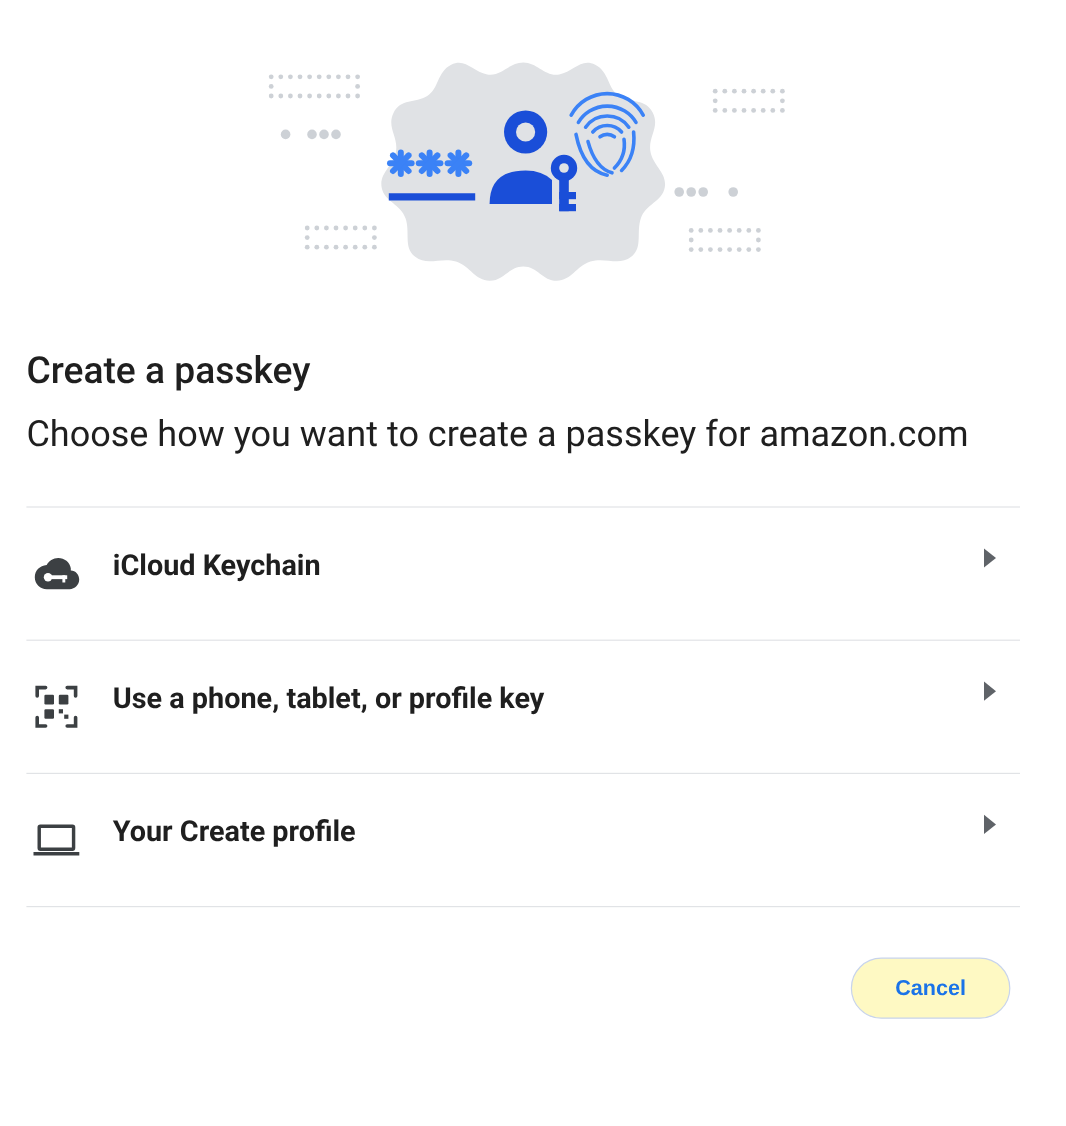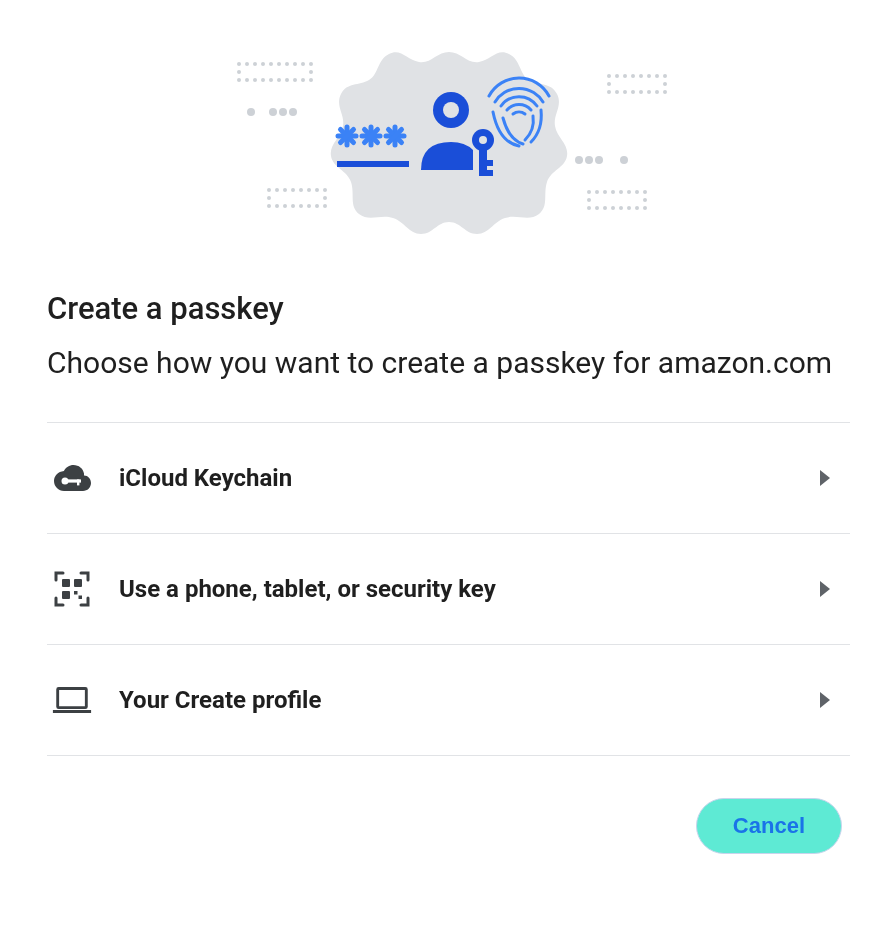--- a/index.html
+++ b/index.html
@@ -8,21 +8,21 @@
       box-sizing: border-box;
     }
     body {
       font-family: -apple-system, BlinkMacSystemFont, "Segoe UI", Roboto, Helvetica, Arial, sans-serif;
       background: #fff;
       width: 888px;
       height: 938px;
       padding: 0;
     }
     .container {
-      padding: 30px 38px 30px 47px;
+      padding: 30px 38px 30px 22px;
     }
     .illustration {
       display: flex;
       justify-content: center;
       align-items: center;
       height: 220px;
       margin-bottom: 40px;
       position: relative;
     }
     .illustration svg {
@@ -39,21 +39,20 @@
       font-size: 30px;
       font-weight: 400;
       color: #1f1f1f;
       margin-bottom: 42px;
     }
     .option-list {
       border-top: 1px solid #e1e3e6;
     }
     .option {
       display: flex;
-      align-items: center;
       padding: 34px 8px 34px 4px;
       border-bottom: 1px solid #e1e3e6;
       cursor: pointer;
     }
     .option-icon {
       width: 42px;
       height: 42px;
       flex-shrink: 0;
       display: flex;
       align-items: center;
@@ -74,24 +73,24 @@
       border-left: 10px solid #5f6368;
       margin-right: 12px;
     }
     .footer {
       display: flex;
       justify-content: flex-end;
       margin-top: 42px;
       padding-right: 8px;
     }
     .cancel-btn {
-      background: #5eead4;
+      background: #fef9c3;
       border: 1.5px solid #c8d4ec;
       color: #1a73e8;
-      font-size: 22px;
+      font-size: 18px;
       font-weight: 600;
       padding: 14px 36px;
       border-radius: 999px;
       cursor: pointer;
     }
   </style>
 </head>
 <body>
 
 <div class="container">
@@ -278,21 +277,21 @@
           <path d="M28 3 H35 V10"></path>
           <path d="M35 28 V35 H28"></path>
           <path d="M10 35 H3 V28"></path>
           <rect x="9" y="9" width="8" height="8" fill="#3c4043" stroke="none" rx="1"></rect>
           <rect x="21" y="9" width="8" height="8" fill="#3c4043" stroke="none" rx="1"></rect>
           <rect x="9" y="21" width="8" height="8" fill="#3c4043" stroke="none" rx="1"></rect>
           <rect x="21" y="21" width="3.5" height="3.5" fill="#3c4043" stroke="none"></rect>
           <rect x="25.5" y="25.5" width="3.5" height="3.5" fill="#3c4043" stroke="none"></rect>
         </svg>
       </span>
-      <span class="option-label">Use a phone, tablet, or security key</span>
+      <span class="option-label">Use a phone, tablet, or profile key</span>
       <span class="option-arrow"></span>
     </div>
 
     <div class="option">
       <span class="option-icon">
         <svg width="44" height="32" viewBox="0 0 44 32" fill="none" stroke="#3c4043" stroke-width="3" stroke-linejoin="round">
           <rect x="7" y="4" width="30" height="20" rx="1"></rect>
           <line x1="2" y1="28" x2="42" y2="28"></line>
         </svg>
       </span>

